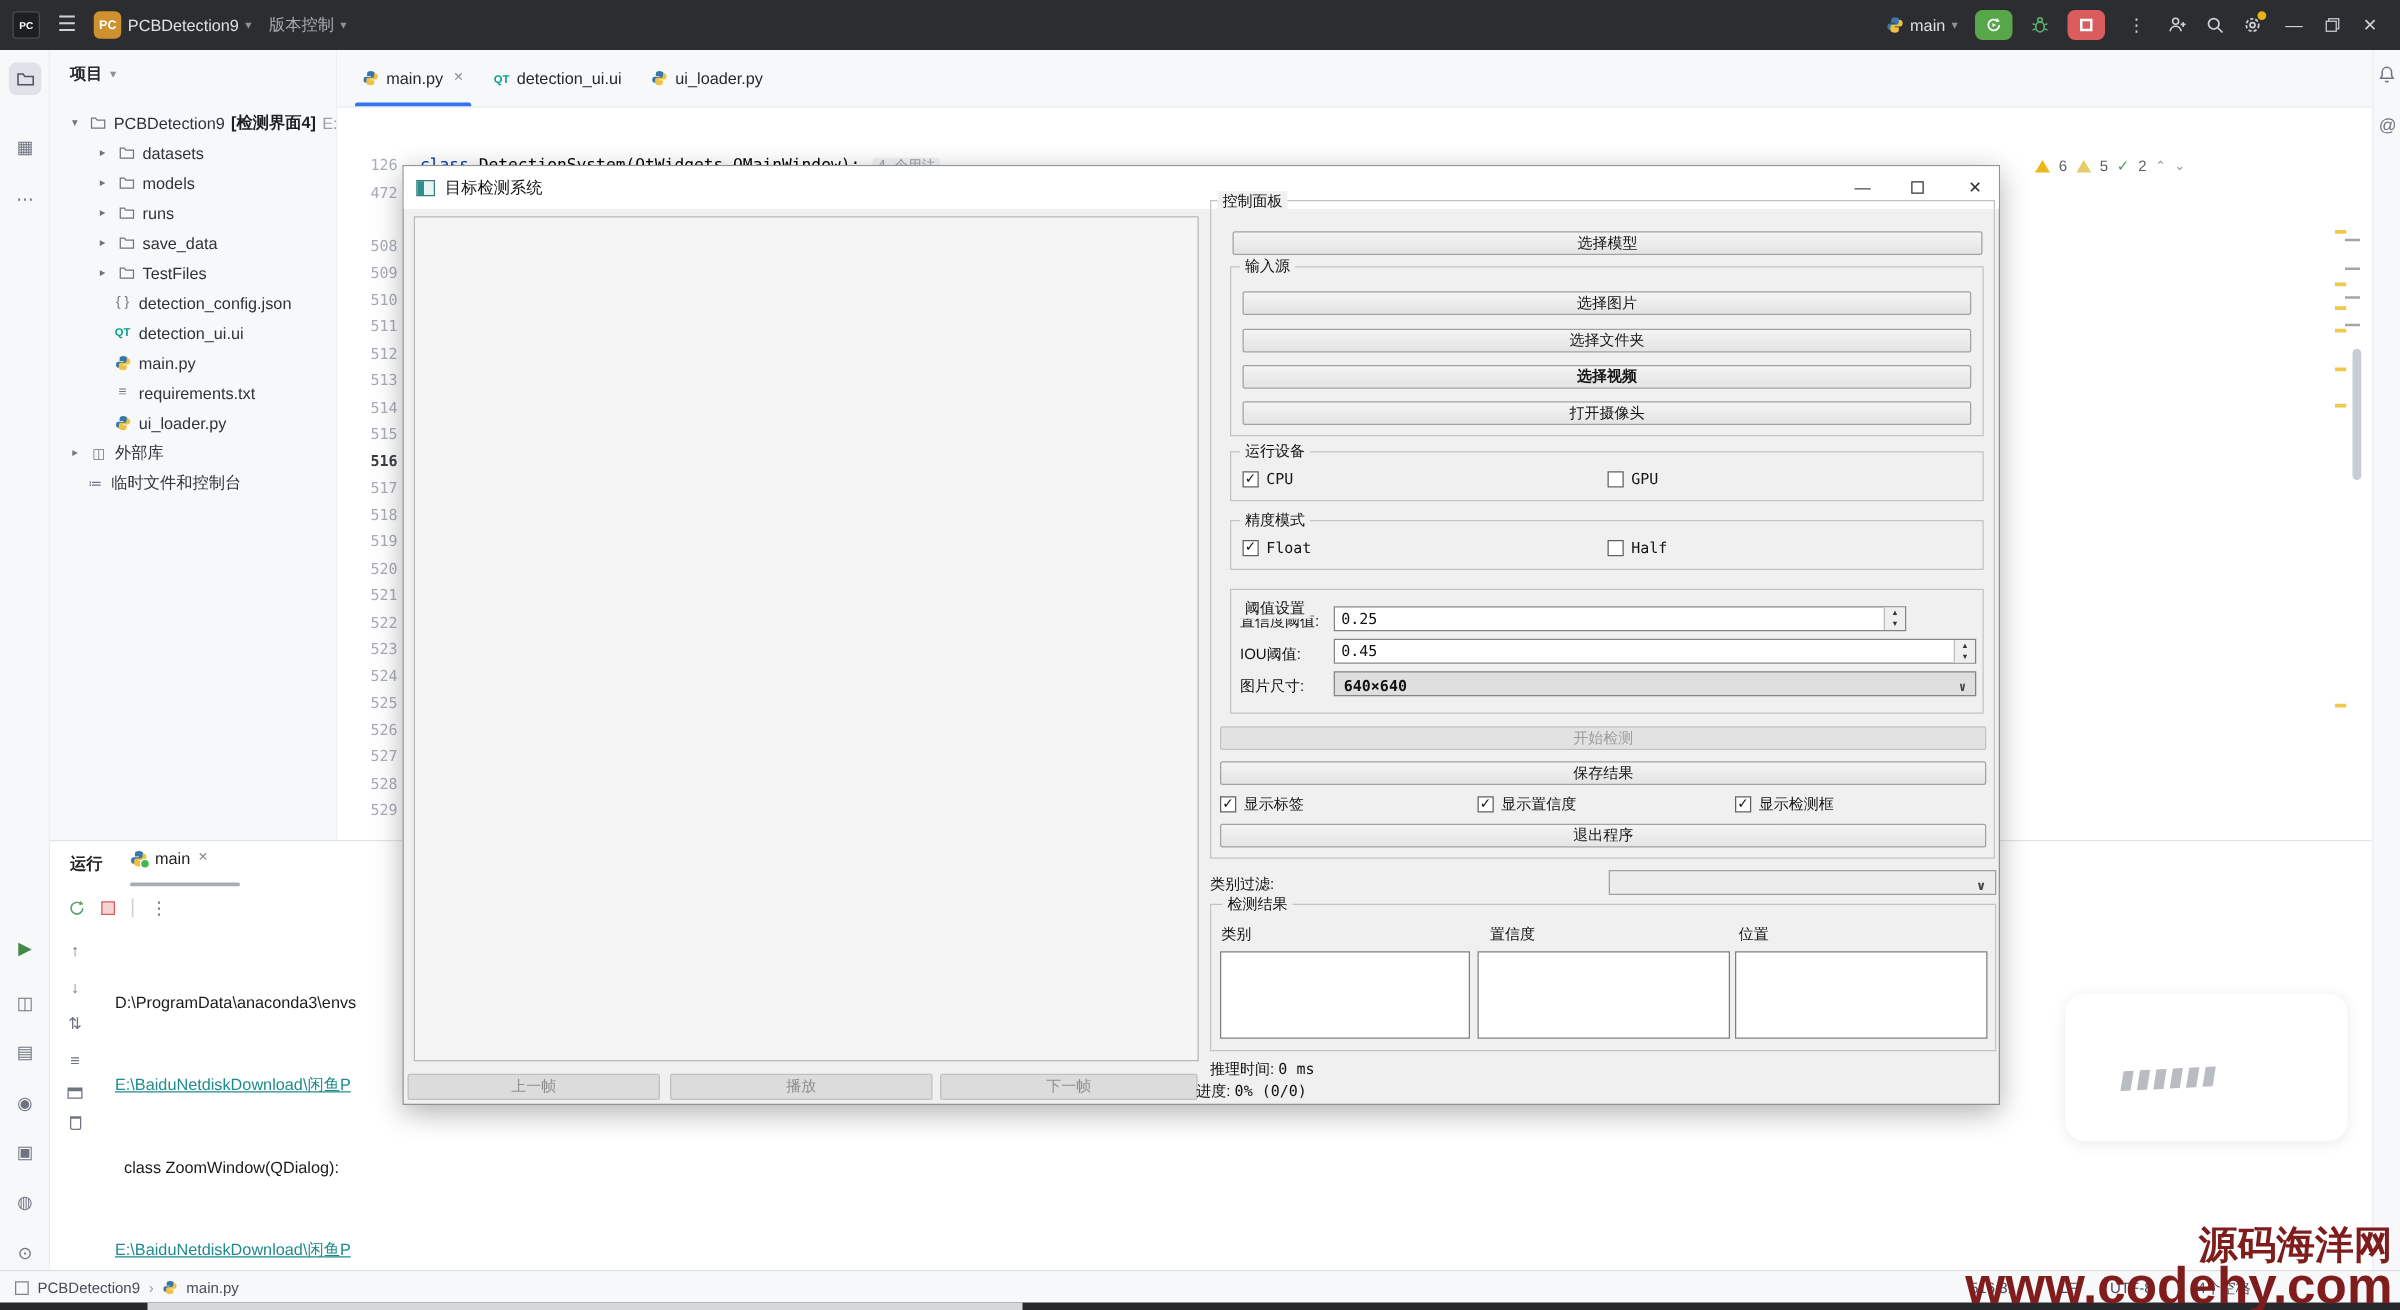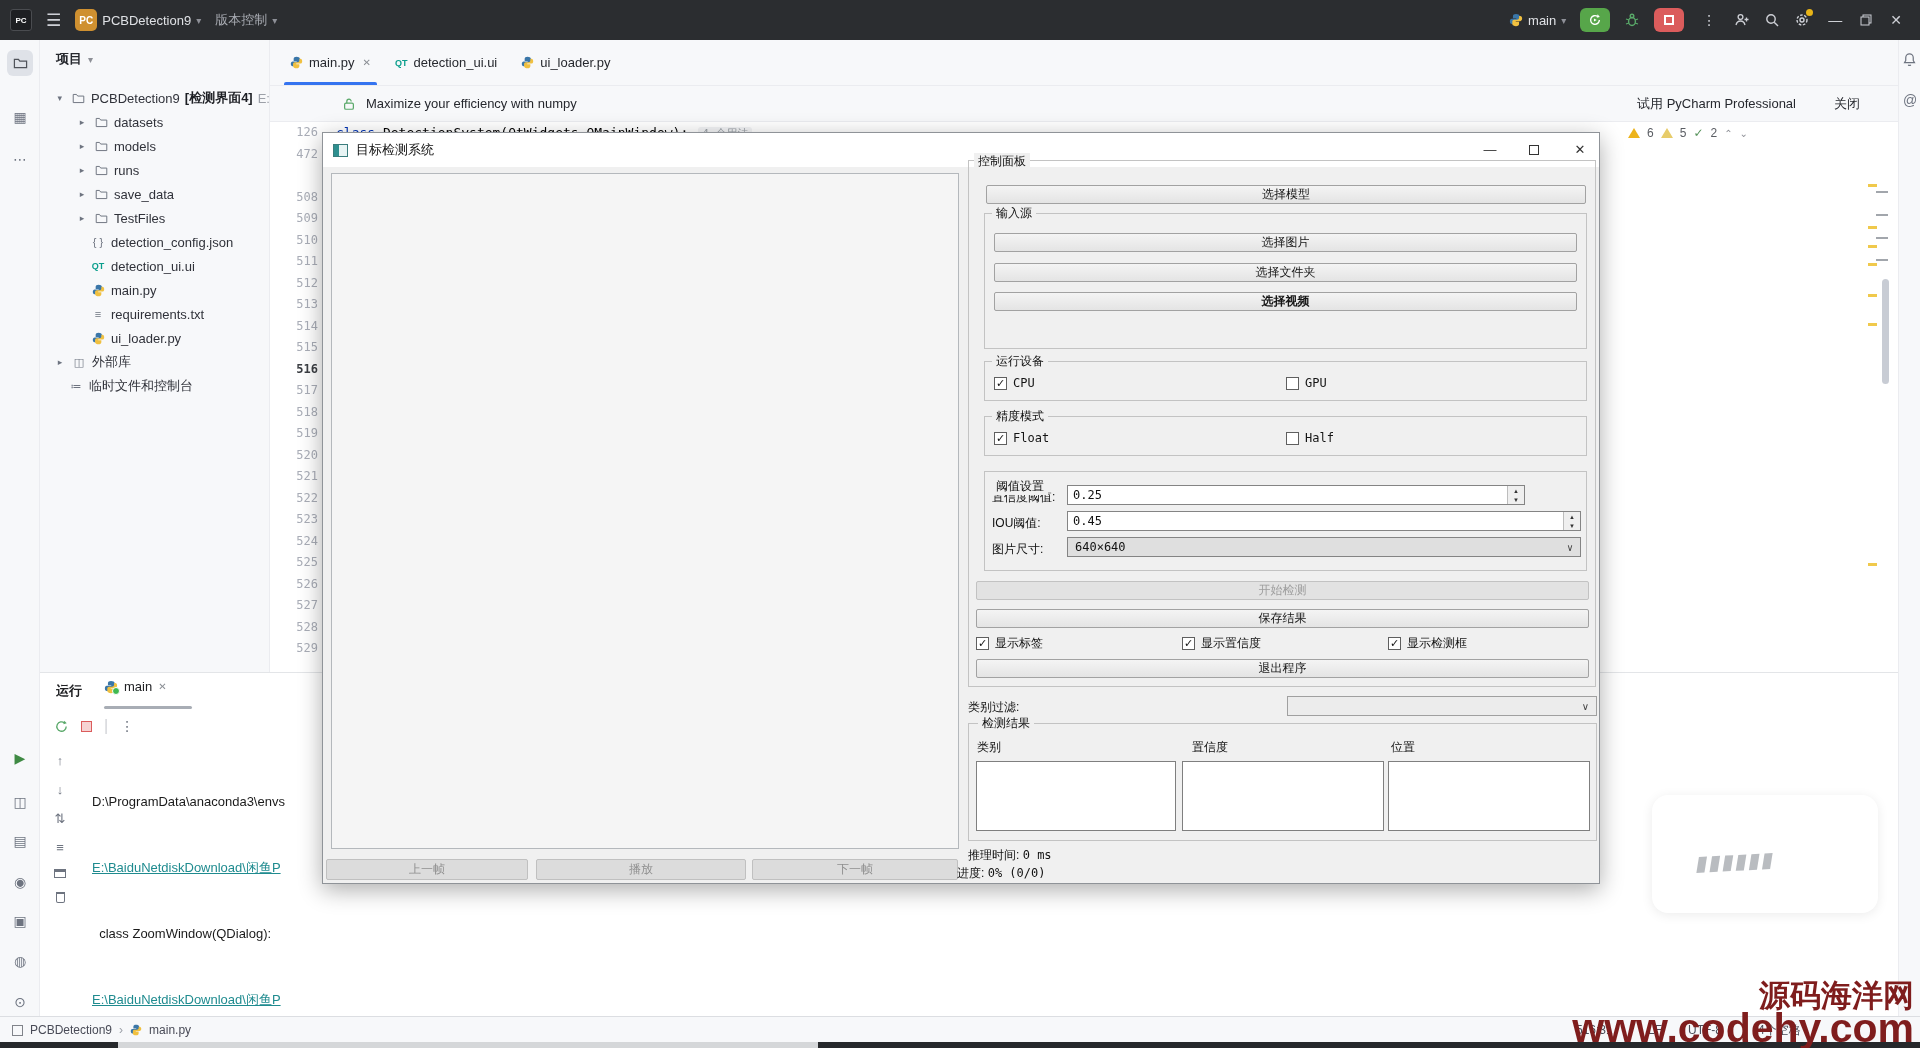--- a/index.html
+++ b/index.html
@@ -101,21 +101,21 @@
   .qbtn.framebtn { background:#dcdcdc; color:#8f8f8f; border-color:#c0c0c0; }
   .grp { position:absolute; border:1px solid #c3c3c3; }
   .grp-title { position:absolute; background:#f0f0f0; padding:0 4px; font-size:12px; color:#111; z-index:1; }
   .qcb-row { position:absolute; display:flex; align-items:center; gap:6px; }
   .qcb { width:13px; height:13px; border:1px solid #5f5f5f; background:#fff; display:inline-flex; align-items:center; justify-content:center; font-size:11px; line-height:1; color:#111; }
   .qlabel { position:absolute; font-size:12px; color:#111; }
   .spin { position:absolute; background:#fff; border:1px solid #848484; display:flex; }
   .spin input { flex:1; border:0; outline:0; background:transparent; font-size:12px; padding-left:5px; font-family:"DejaVu Sans Mono",monospace; color:#111; }
   .spin-btns { width:17px; border-left:1px solid #bdbdbd; display:flex; flex-direction:column; background:#efefef; }
   .spin-btns span { flex:1; display:flex; align-items:center; justify-content:center; font-size:6px; color:#333; }
-  .ddl { position:absolute; border:1px solid #848484; background:#dfdfdf; display:flex; align-items:center; padding:0 7px; font-size:12px; color:#111; }
+  .ddl { position:absolute; border:1px solid #848484; background:#dfdfdf; display:flex; align-items:flex-end; padding:0 7px; font-size:12px; color:#111;font-weight:bold; }
   .ddl .dchev { margin-left:auto; color:#444; font-size:10px; }
   .ddl.light { background:#ececec; border-color:#a0a0a0; }
   .lbx { position:absolute; background:#fff; border:1px solid #7f7f7f; }
   .dlg-ico { width:15px; height:13px; border:1px solid #3a7d7d; background:linear-gradient(90deg,#2e8f8f 40%, #e8f4f4 40%); margin-left:10px; }
 
   
   #blob { left:1652px; top:795px; width:226px; height:118px; background:#fff; border-radius:16px; box-shadow:0 2px 12px rgba(0,0,0,.08); z-index:4; }
   #blob .dashes { position:absolute; left:46px; top:60px; display:flex; gap:5px; transform:skewX(-12deg) rotate(-3deg); }
   #blob .dashes i { display:block; width:8px; height:16px; background:#b9bcc0; }
   #watermark { right:6px; bottom:0px; text-align:right; color:#7f1d1d; font-weight:bold; z-index:9; line-height:0.92; }
@@ -336,32 +336,20 @@
     </div>
     <div class="tab">
       <svg width="13" height="13" viewBox="0 0 16 16">
           <path fill="#3a76a8" d="M8 1C5.8 1 4.5 1.9 4.5 3.5V6h3.8v.7H3.2C1.8 6.7 1 7.9 1 9.6c0 1.6.7 2.9 2.2 2.9h1.3v-1.9c0-1.3 1.1-2.3 2.4-2.3h3.3c1.1 0 2-.9 2-2V3.5C12.2 1.9 10.2 1 8 1z"></path>
           <path fill="#f0c040" d="M8 15c2.2 0 3.5-.9 3.5-2.5V10H7.7v-.7h5.1c1.4 0 2.2-1.2 2.2-2.9 0-1.6-.7-2.9-2.2-2.9h-1.3v1.9c0 1.3-1.1 2.3-2.4 2.3H5.8c-1.1 0-2 .9-2 2v2.8C3.8 14.1 5.8 15 8 15z"></path>
         </svg>
       <span>ui_loader.py</span>
     </div>
   </div>
 
-  <div id="banner">
-    <span class="lock">
-      <svg width="14" height="14" viewBox="0 0 16 16">
-          <rect x="3" y="7" width="10" height="7" rx="1.5" fill="none" stroke="#59a869" stroke-width="1.4"></rect>
-          <path d="M5.5 7V5a2.5 2.5 0 0 1 5 0" fill="none" stroke="#59a869" stroke-width="1.4"></path>
-        </svg>
-    </span>
-    <span>Maximize your efficiency with numpy</span>
-    <span class="spacer"></span>
-    <span class="bannerlink">试用 PyCharm Professional</span>
-    <span class="bannerlink">关闭</span>
-  </div>
 
   <div id="gutter" class="mono">
       <div>126</div>
       <div>472</div>
       <div></div>
       <div>508</div>
       <div>509</div>
       <div>510</div>
       <div>511</div>
       <div>512</div>
@@ -516,20 +504,21 @@
   <span class="grp-title" style="left:651px; top:20px;">控制面板</span>
   <div class="grp" style="left:645px; top:27px; width:628px; height:527px;"></div>
 
   <button class="qbtn" style="left:663px; top:52px; width:600px; height:19px;">选择模型</button>
 
   <span class="grp-title" style="left:669px; top:72px;">输入源</span>
   <div class="grp" style="left:661px; top:80px; width:603px; height:136px;"></div>
   <button class="qbtn" style="left:671px; top:100px; width:583px; height:19px;">选择图片</button>
   <button class="qbtn" style="left:671px; top:130px; width:583px; height:19px;">选择文件夹</button>
   <button class="qbtn" style="left:671px; top:159px; width:583px; height:19px;font-weight:bold;">选择视频</button>
+  <button class="qbtn" style="left:671px; top:188px; width:583px; height:19px;">打开摄像头</button>
 
   <span class="grp-title" style="left:669px; top:220px;">运行设备</span>
   <div class="grp" style="left:661px; top:228px; width:603px; height:40px;"></div>
   <div class="qcb-row" style="left:671px; top:243px;">
     <span class="qcb">✓</span>
     <span class="mono">CPU</span>
   </div>
   <div class="qcb-row" style="left:963px; top:243px;">
     <span class="qcb"></span>
     <span class="mono">GPU</span>

